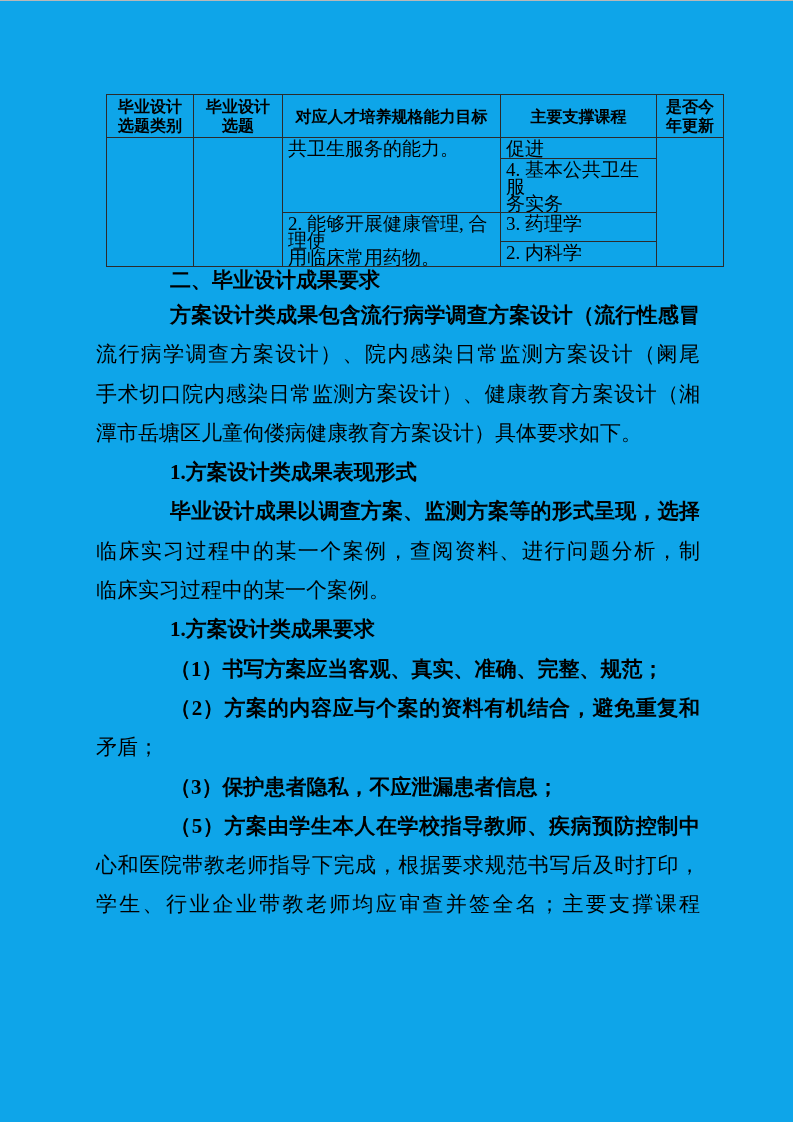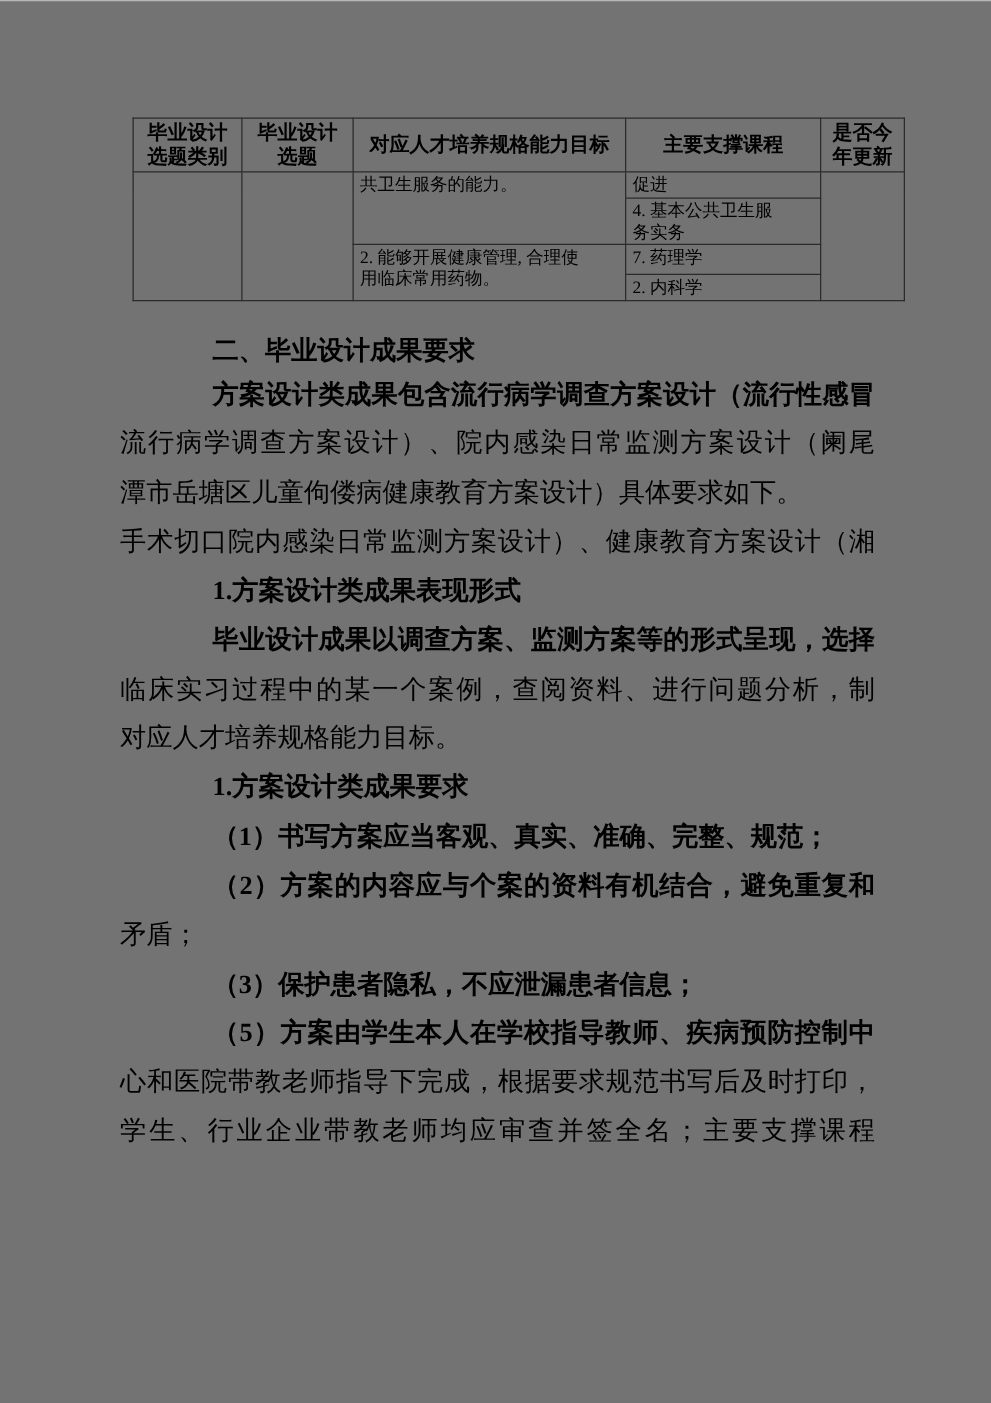--- a/index.html
+++ b/index.html
@@ -4,21 +4,21 @@
 <style>
   html, body {
     margin: 0;
     padding: 0;
     background: #ffffff;
   }
   .page {
     position: relative;
     width: 793px;
     height: 1122px;
-    background: #737373;
+    background: #0ea5e9;
     color: #000000;
     font-family: "Liberation Serif", "DejaVu Serif", serif;
     overflow: hidden;
   }
   .top-hairline {
     position: absolute;
     left: 0; top: 0;
     width: 793px;
     height: 1px;
     background: #b8b8b8;
@@ -29,21 +29,21 @@
     left: 106px;
     top: 94px;
     width: 617px;
     border-collapse: collapse;
     table-layout: fixed;
   }
   .doc-table td {
     border: 1px solid #2b2b2b;
     vertical-align: top;
     padding: 2px 4px 0 5px;
-    font-size: 14px;
+    font-size: 19px;
     line-height: 17px;
     overflow: hidden;
   }
   .doc-table td.hdr {
     font-weight: bold;
     font-size: 16px;
     line-height: 19px;
     text-align: center;
     vertical-align: middle;
     padding: 2px 1px;
@@ -125,41 +125,41 @@
           <div>4. 基本公共卫生服</div>
           <div>务实务</div>
         </td>
       </tr>
       <tr class="r3">
         <td rowspan="2">
           <div>2. 能够开展健康管理, 合理使</div>
           <div>用临床常用药物。</div>
         </td>
         <td>
-          <div>7. 药理学</div>
+          <div>3. 药理学</div>
         </td>
       </tr>
       <tr class="r4">
         <td>
           <div>2. 内科学</div>
         </td>
       </tr>
     </tbody>
   </table>
 
   <div class="text-section">
       <div class="tline first bold">二、毕业设计成果要求</div>
       <div class="tline first fill">方案设计类成果包含流行病学调查方案设计（流行性感冒</div>
       <div class="tline fill">流行病学调查方案设计）、院内感染日常监测方案设计（阑尾</div>
+      <div class="tline fill">手术切口院内感染日常监测方案设计）、健康教育方案设计（湘</div>
       <div class="tline">潭市岳塘区儿童佝偻病健康教育方案设计）具体要求如下。</div>
-      <div class="tline fill">手术切口院内感染日常监测方案设计）、健康教育方案设计（湘</div>
       <div class="tline first">1.方案设计类成果表现形式</div>
       <div class="tline first fill">毕业设计成果以调查方案、监测方案等的形式呈现，选择</div>
       <div class="tline fill">临床实习过程中的某一个案例，查阅资料、进行问题分析，制</div>
-      <div class="tline">对应人才培养规格能力目标。</div>
+      <div class="tline">临床实习过程中的某一个案例。</div>
       <div class="tline first">1.方案设计类成果要求</div>
       <div class="tline first">（1）书写方案应当客观、真实、准确、完整、规范；</div>
       <div class="tline first fill">（2）方案的内容应与个案的资料有机结合，避免重复和</div>
       <div class="tline">矛盾；</div>
       <div class="tline first">（3）保护患者隐私，不应泄漏患者信息；</div>
       <div class="tline first fill">（5）方案由学生本人在学校指导教师、疾病预防控制中</div>
       <div class="tline fill">心和医院带教老师指导下完成，根据要求规范书写后及时打印，</div>
       <div class="tline fill">学生、行业企业带教老师均应审查并签全名；主要支撑课程</div>
     </div>
 

